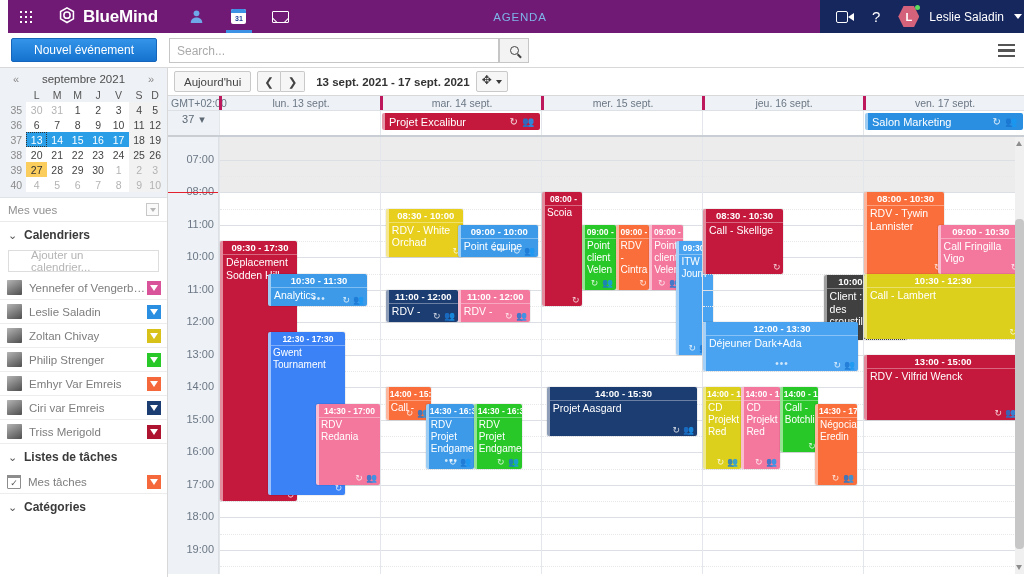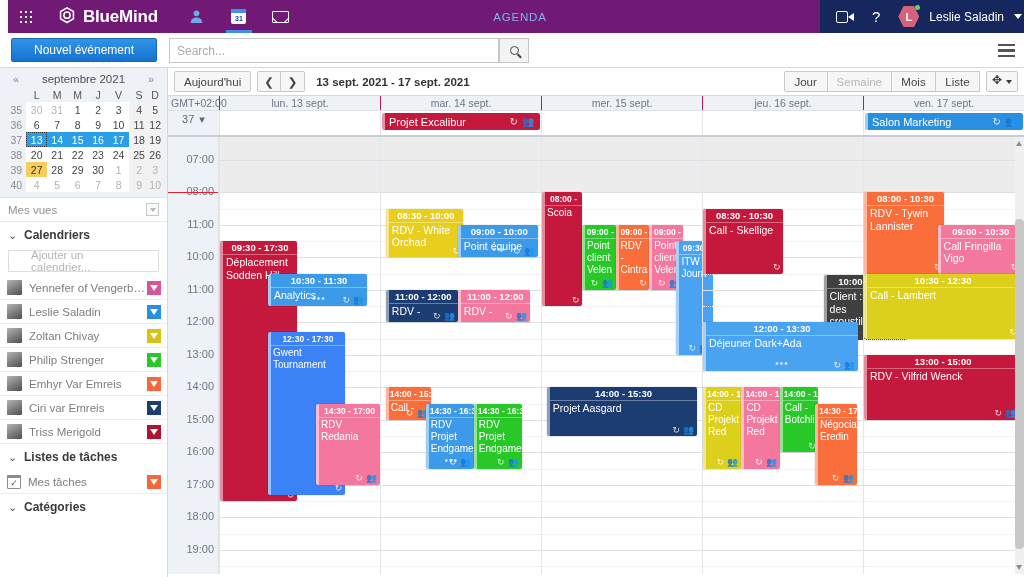--- a/index.html
+++ b/index.html
@@ -229,21 +229,21 @@
     content: "✥"; position: absolute; left: 0; top: -3px; font-size: 12px; color: #3a3a3a;
   }
   .gear-btn i.cd { width: 0; height: 0; border-left: 3.5px solid transparent;
     border-right: 3.5px solid transparent; border-top: 4.5px solid #3a3a3a; }
 
   .dayhdr {
     display: flex; height: 15px; background: #eef1f5; border-bottom: 1px solid #dde1e6;
     font-size: 10.5px; color: #6b7785;
   }
   .dayhdr .tzcell { width: 51px; flex: 0 0 51px; padding-left: 3px; line-height: 15px; }
-  .dayhdr .dcell { flex: 1 1 0; text-align: center; line-height: 15px; border-left: 1px solid #be185d; }
+  .dayhdr .dcell { flex: 1 1 0; text-align: center; line-height: 15px; border-left: 3px solid #be185d; }
 
   .allday {
     display: flex; min-height: 26px; background: #fff; border-bottom: 2px solid #c9ced4;
   }
   .allday .wkcell {
     width: 51px; flex: 0 0 51px; background: #eef1f5; display: flex; align-items: flex-start;
     justify-content: center; gap: 5px; padding-top: 2px; font-size: 11px; color: #5c6874;
   }
   .allday .adcell { flex: 1 1 0; border-left: 1px solid #e3e6ea; padding: 2px 1px; }
   .ad-ev {
@@ -548,26 +548,20 @@
 
   <div class="calmain">
 
     <div class="ctrlbar">
       <div class="tbtn">Aujourd'hui</div>
       <div class="navgrp">
         <div class="tbtn">❮</div>
         <div class="tbtn">❯</div>
       </div>
       <div class="daterange">13 sept. 2021 - 17 sept. 2021</div>
-      <div class="viewgrp" id="viewgrp">
-          <div class="tbtn">Jour</div>
-          <div class="tbtn disabled">Semaine</div>
-          <div class="tbtn">Mois</div>
-          <div class="tbtn">Liste</div>
-        </div>
       <div class="gear-btn">
         <span class="gear"></span>
         <i class="cd"></i>
       </div>
     </div>
 
     <div class="dayhdr">
       <div class="tzcell">GMT+02:00</div>
       <div class="dcell">lun. 13 sept.</div>
       <div class="dcell">mar. 14 sept.</div>

